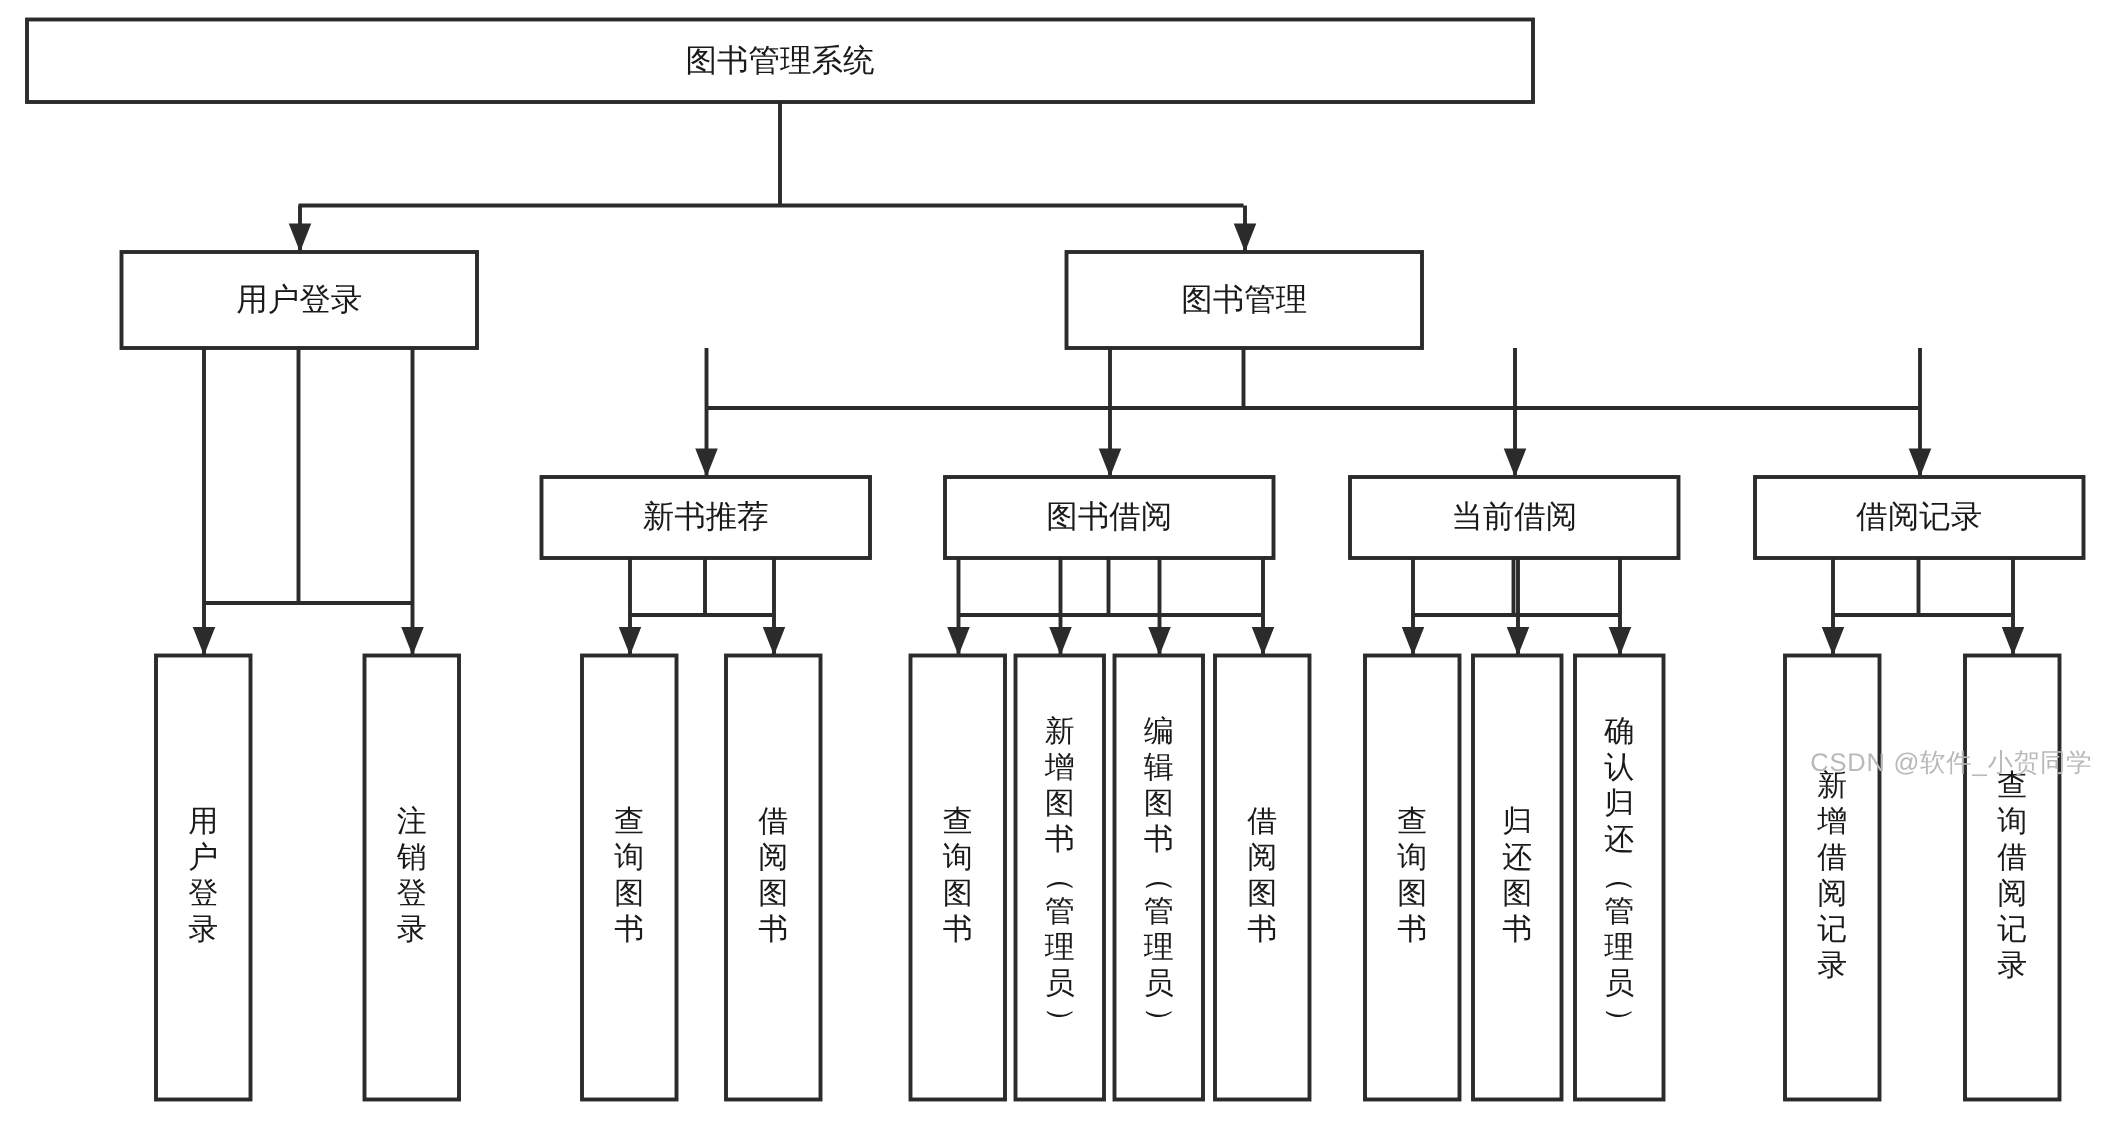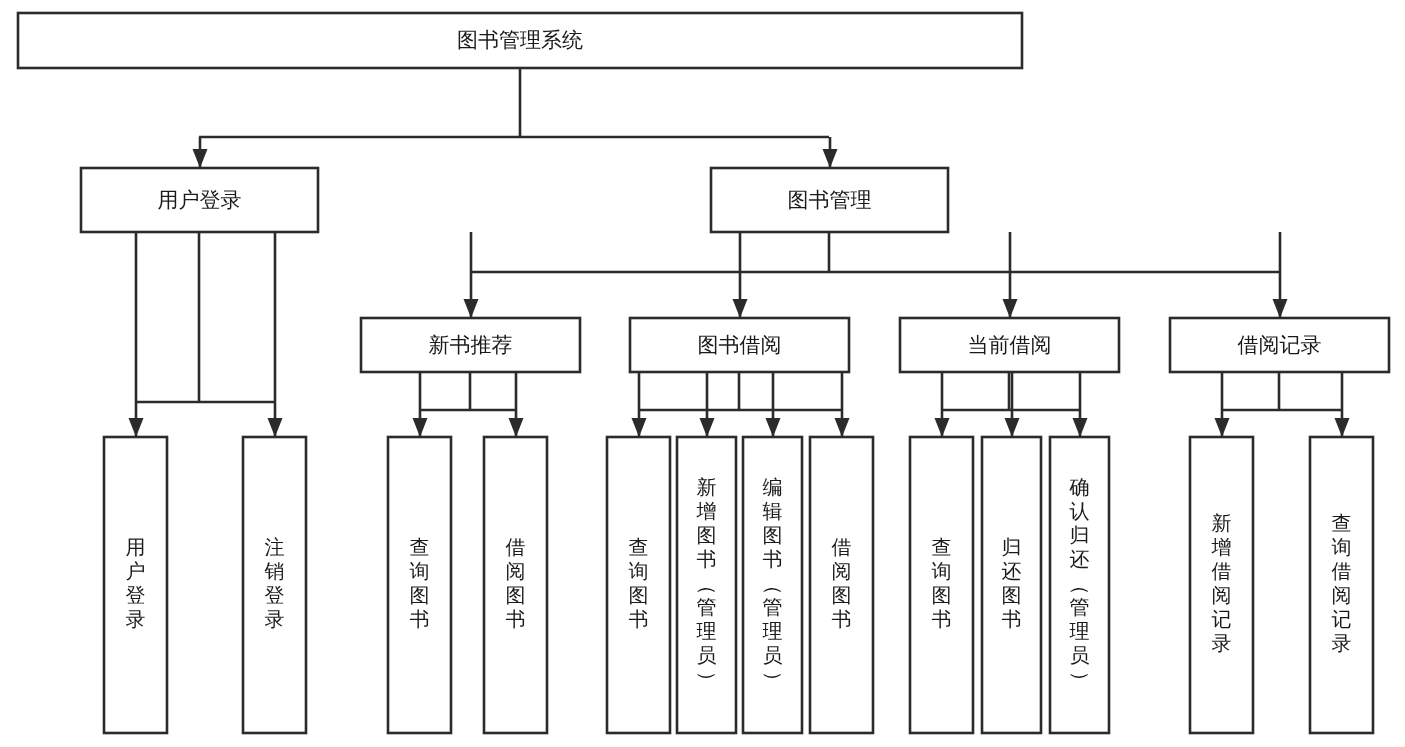--- a/index.html
+++ b/index.html
@@ -312,13 +312,14 @@
           <rect x="1310" y="437" width="63" height="296" class="node-box"></rect>
           <text x="1341.5" y="525" class="node-label-v-char">查</text>
           <text x="1341.5" y="549" class="node-label-v-char">询</text>
           <text x="1341.5" y="573" class="node-label-v-char">借</text>
           <text x="1341.5" y="597" class="node-label-v-char">阅</text>
           <text x="1341.5" y="621" class="node-label-v-char">记</text>
           <text x="1341.5" y="645" class="node-label-v-char">录</text>
         </g>
       </g>
   </svg>
+  <div class="watermark">CSDN @软件_小贺同学</div>
 </div>
 
 </body></html>

